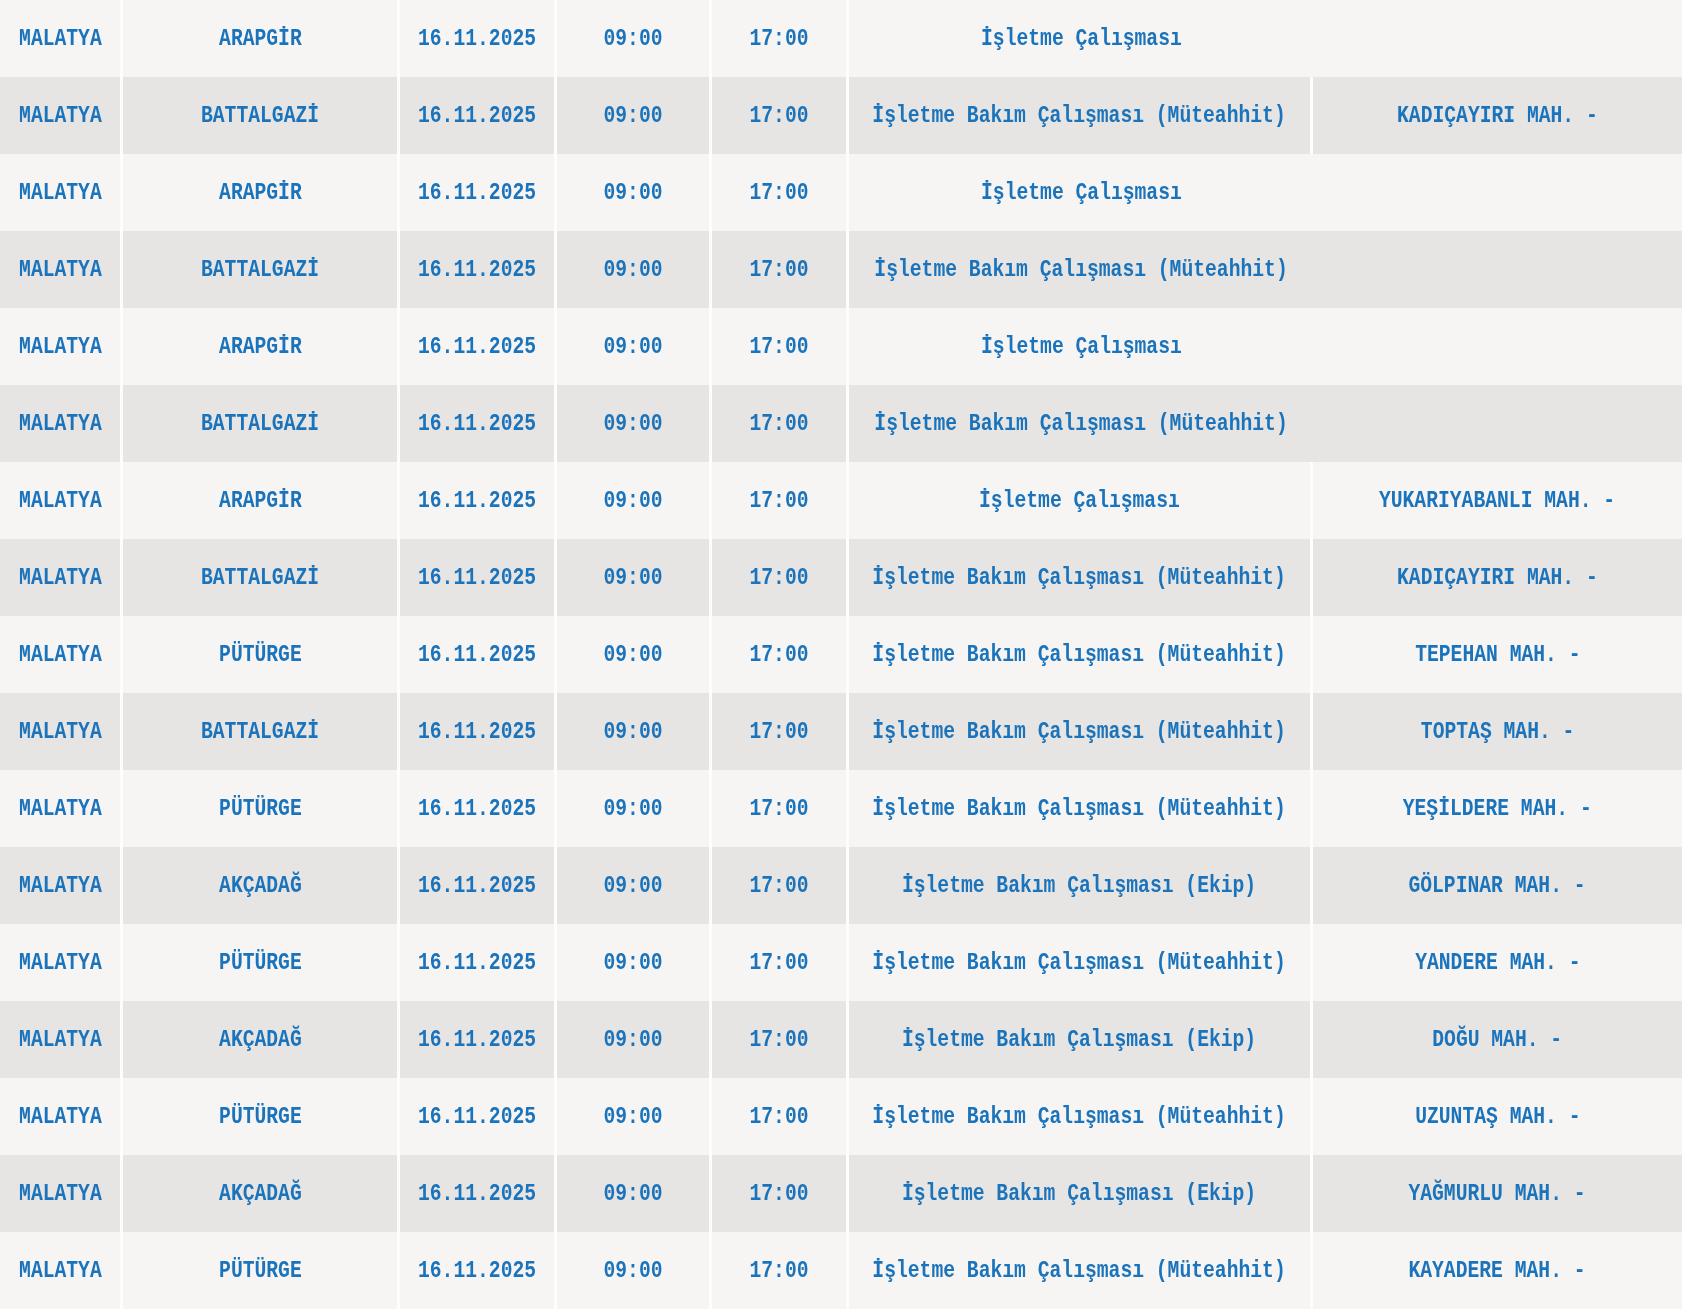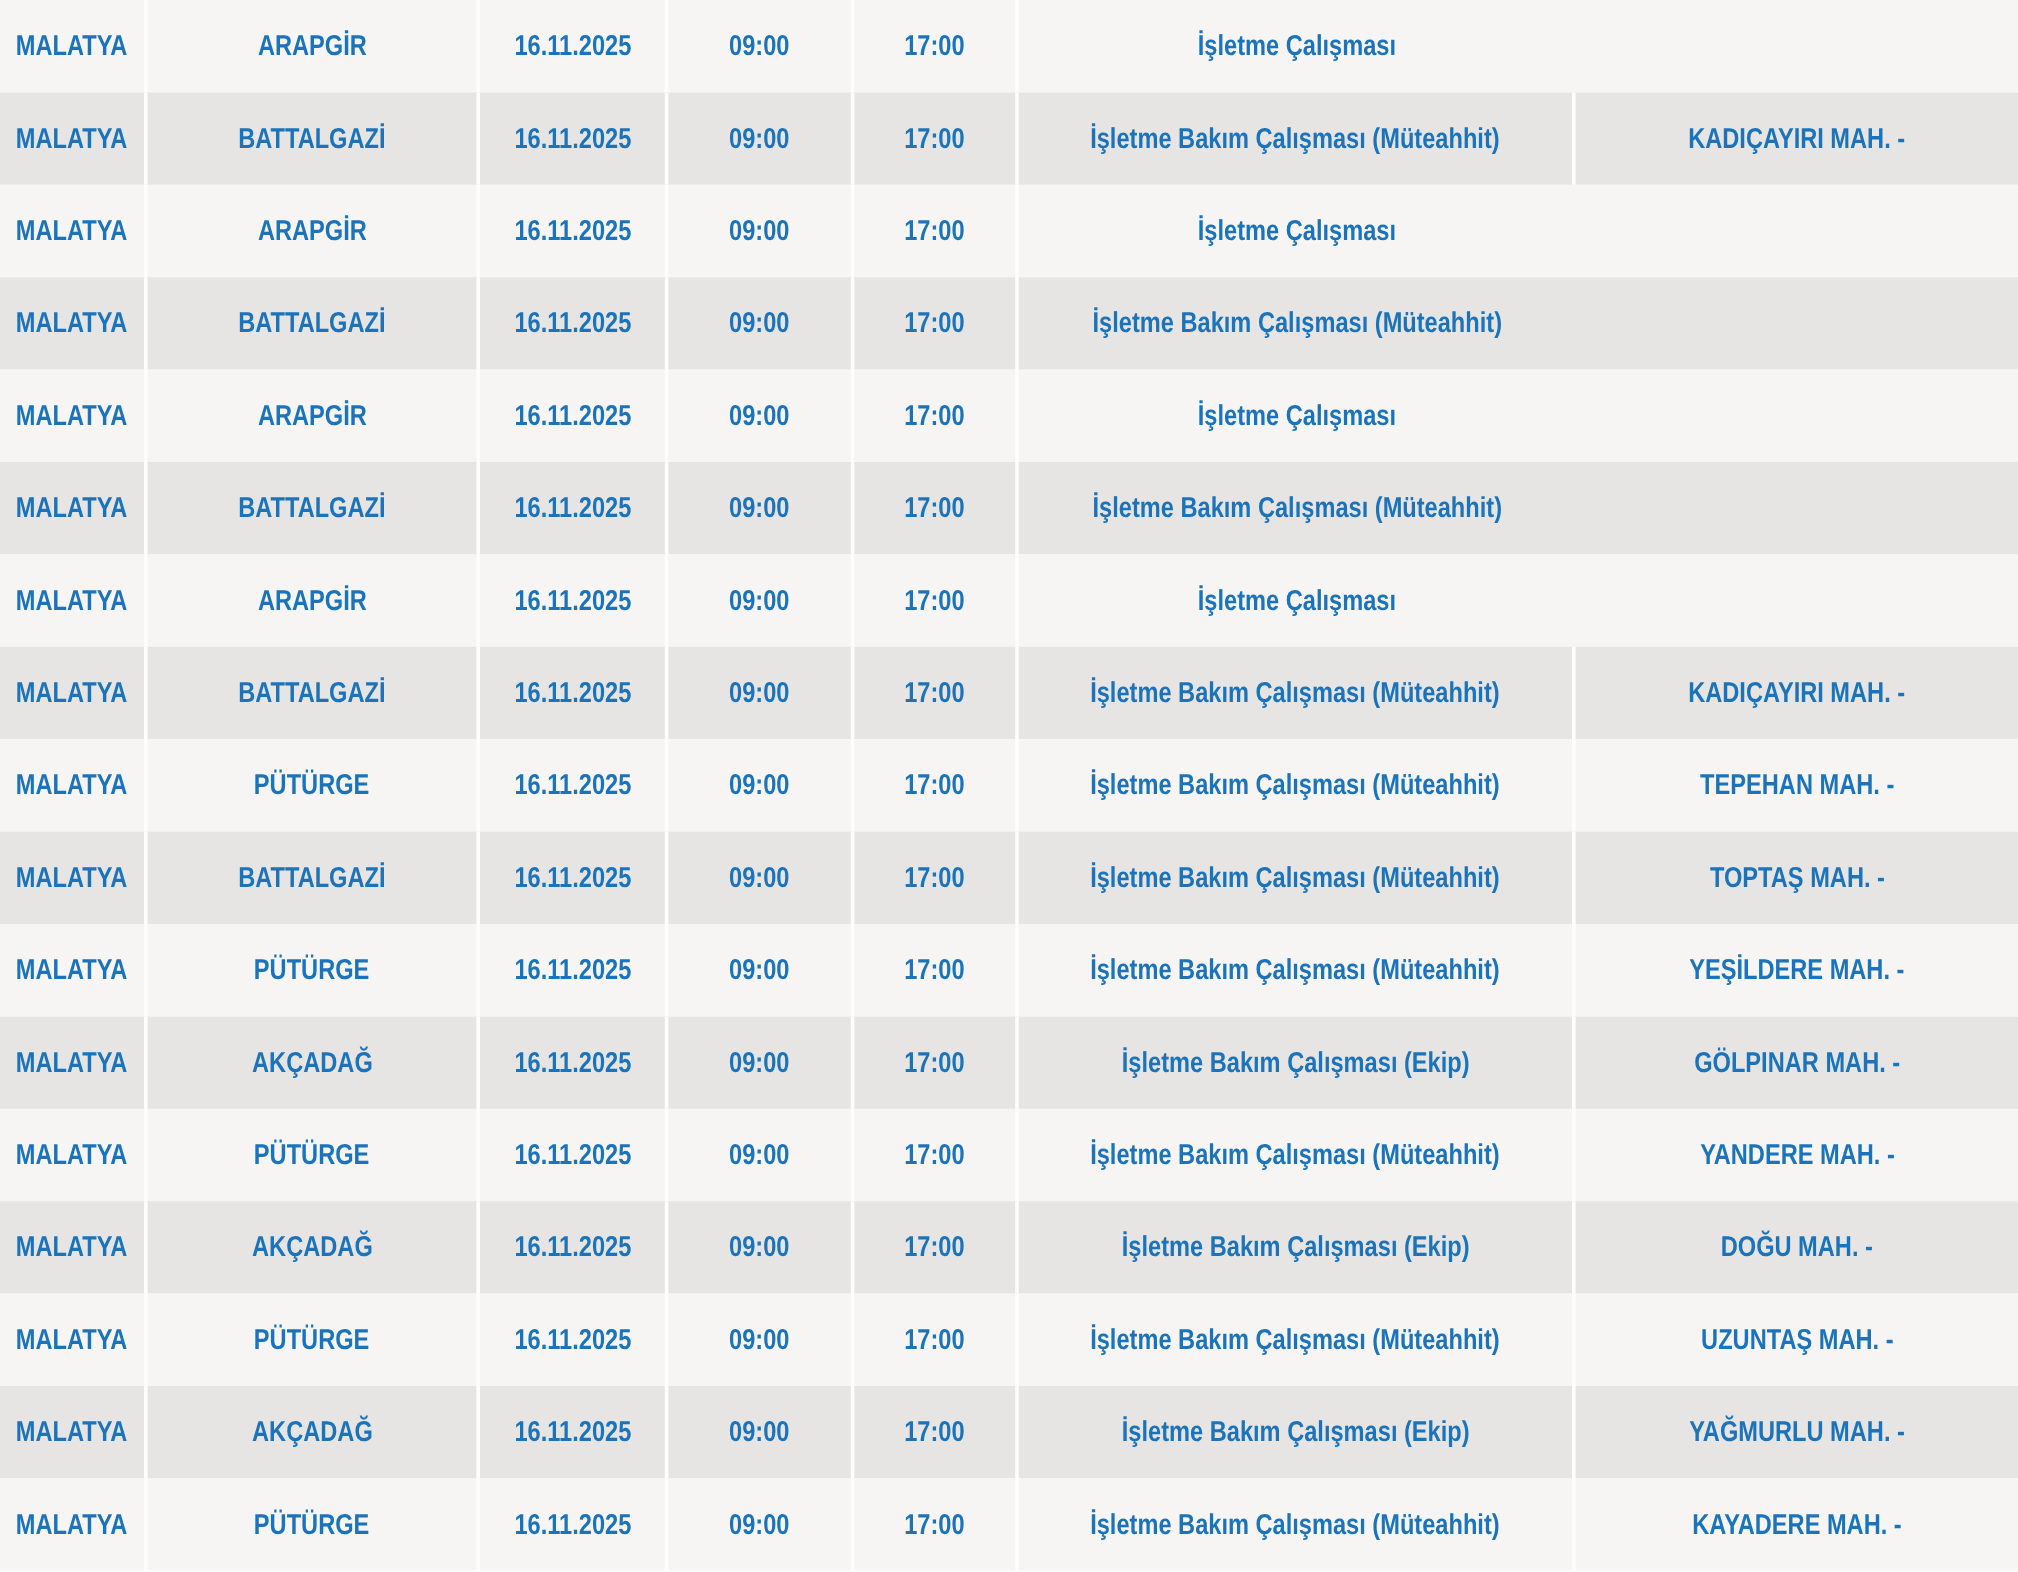--- a/index.html
+++ b/index.html
@@ -15,20 +15,21 @@
     height: 1310px;
     display: flex;
     flex-direction: column;
     overflow: hidden;
   }
   .row {
     flex: 0 0 77px;
     height: 77px;
     display: grid;
     grid-template-columns: 123px 277px 157px 155px 137px 464px 369px;
+    font-family: Liberation Mono, monospace;
   }
   .row.light { background: #f6f5f3; }
   .row.dark  { background: #e7e5e3; }
   .cell {
     display: flex;
     align-items: center;
     justify-content: center;
     border-right: 3px solid #fdfdfd;
     overflow: hidden;
   }
@@ -183,20 +184,23 @@
       </div>
     <div class="cell">
         <span class="t">09:00</span>
       </div>
     <div class="cell">
         <span class="t">17:00</span>
       </div>
     <div class="cell">
         <span class="t">İşletme Çalışması</span>
       </div>
+    <div class="cell">
+        <span class="t">YUKARIYABANLI MAH. -</span>
+      </div>
   </div>
     <div class="row dark">
     <div class="cell">
         <span class="t">MALATYA</span>
       </div>
     <div class="cell">
         <span class="t">BATTALGAZİ</span>
       </div>
     <div class="cell">
         <span class="t">16.11.2025</span>

